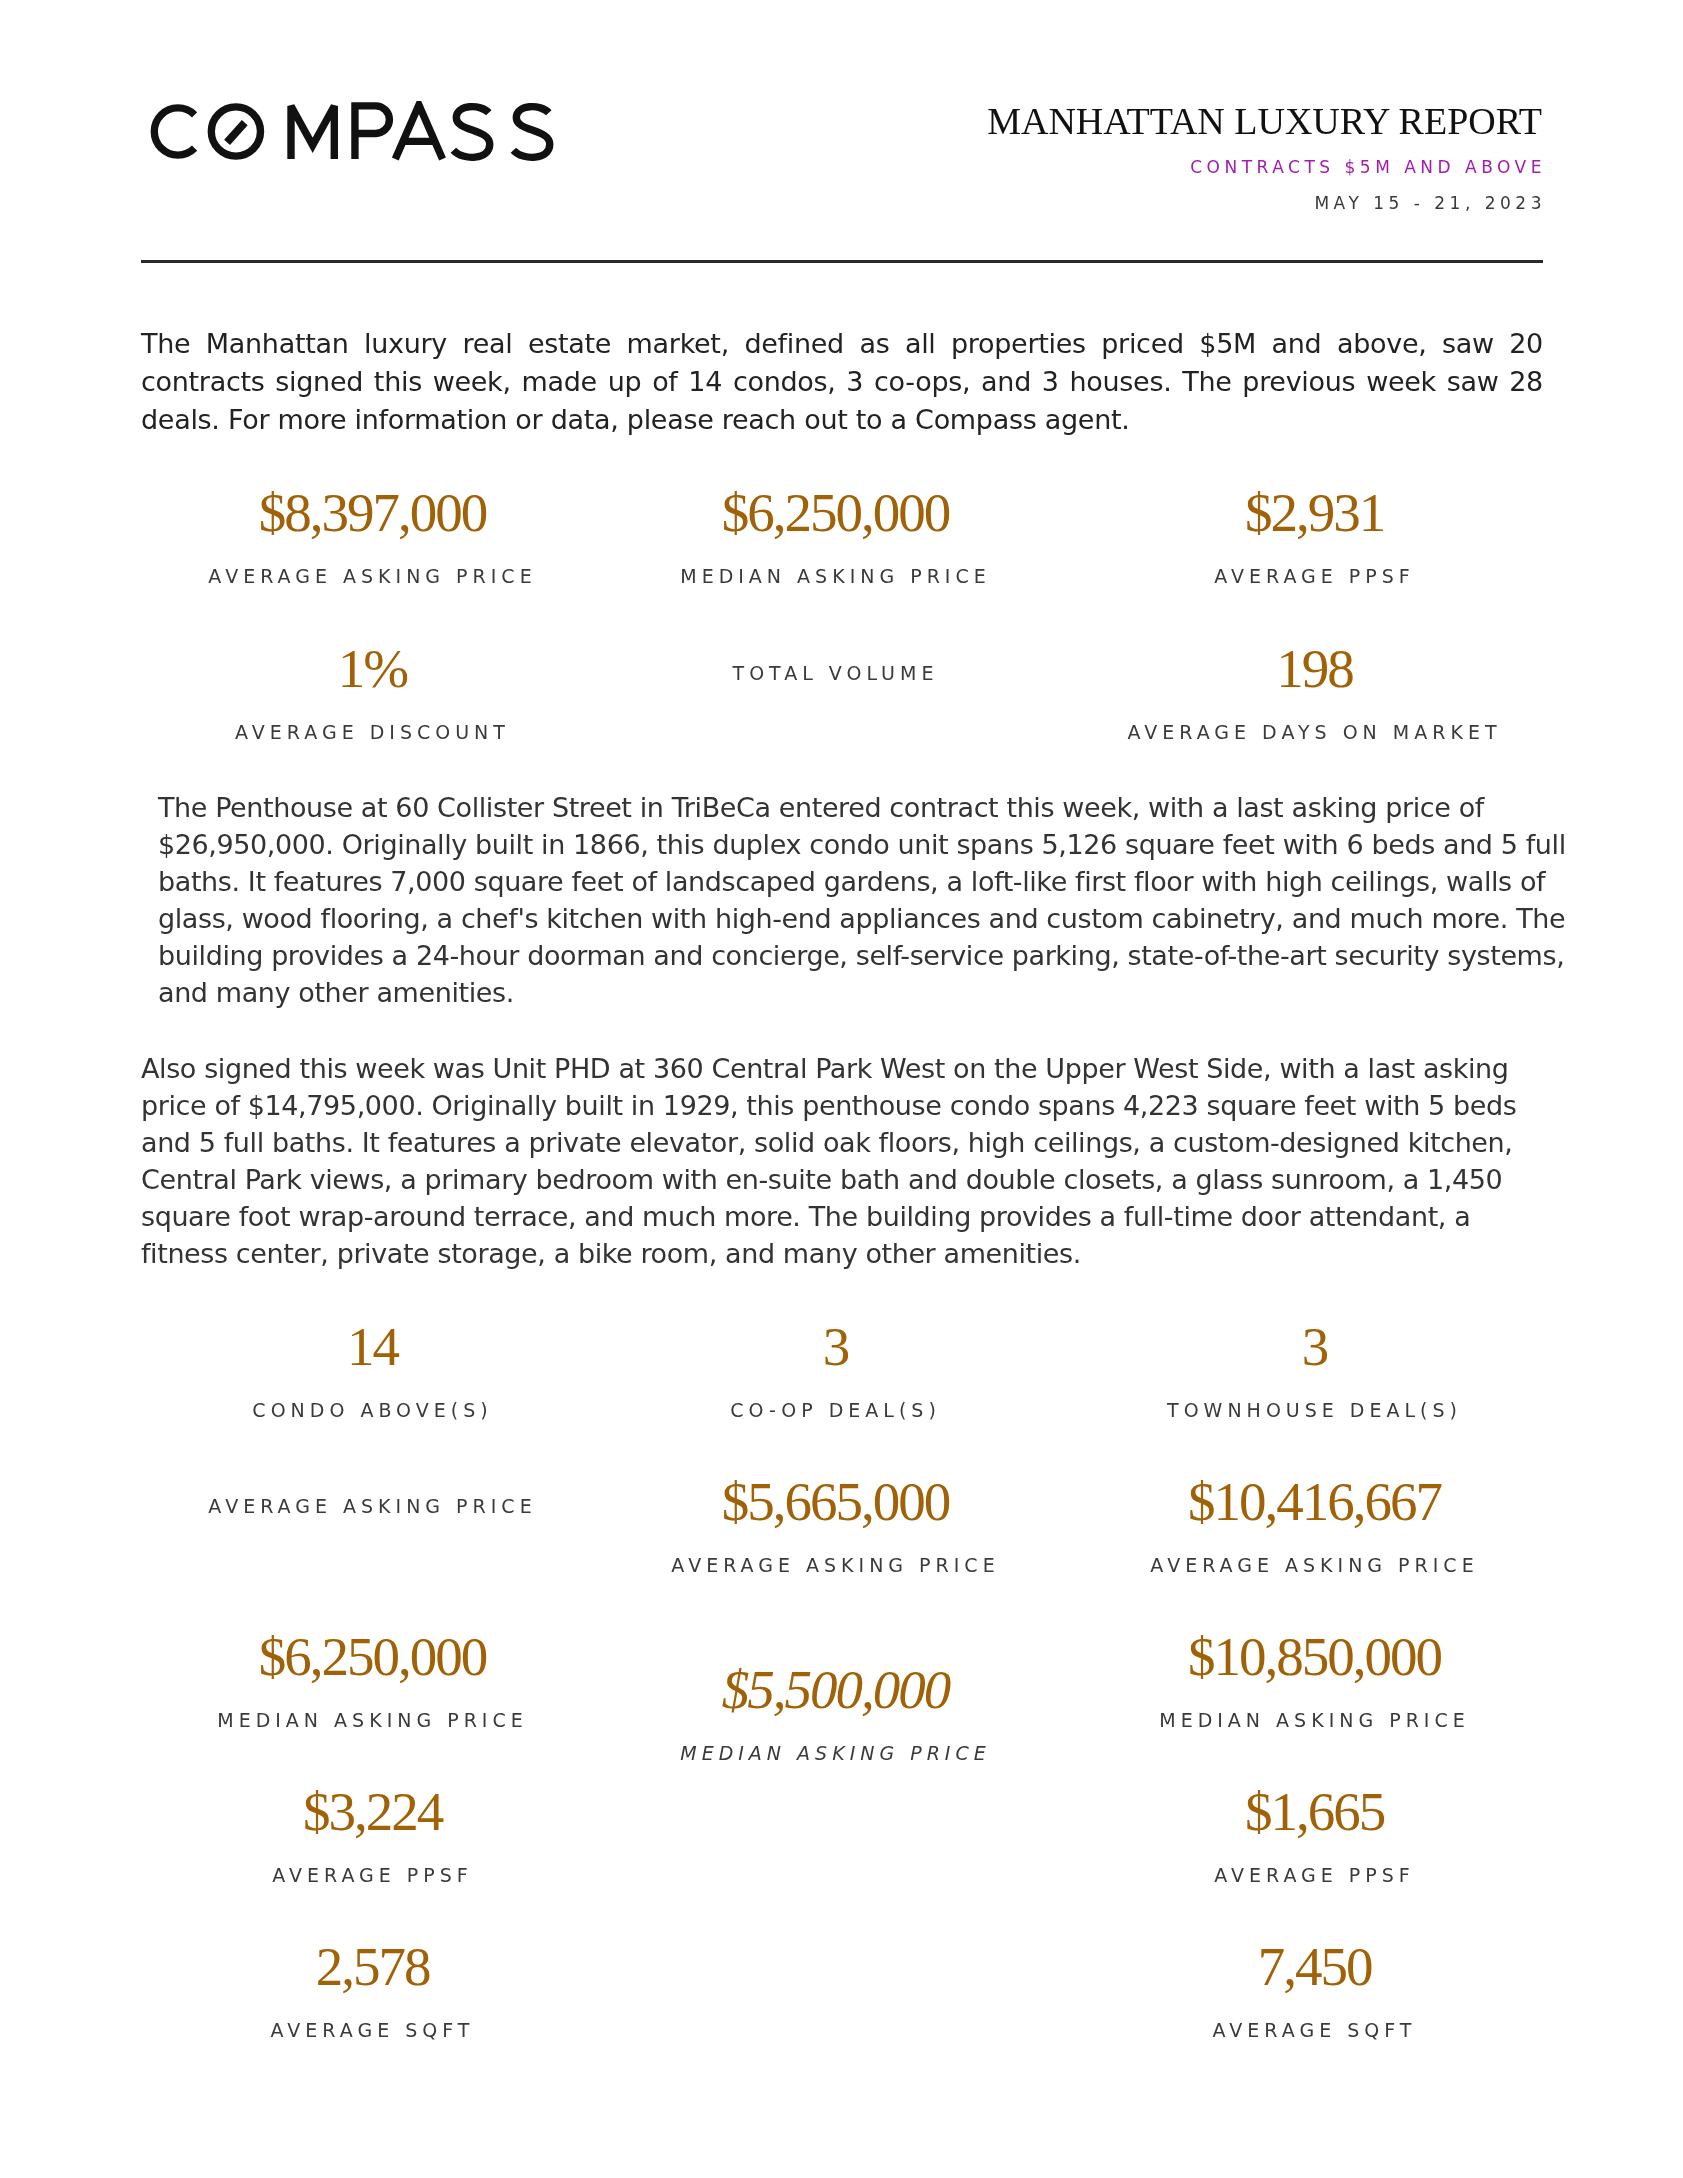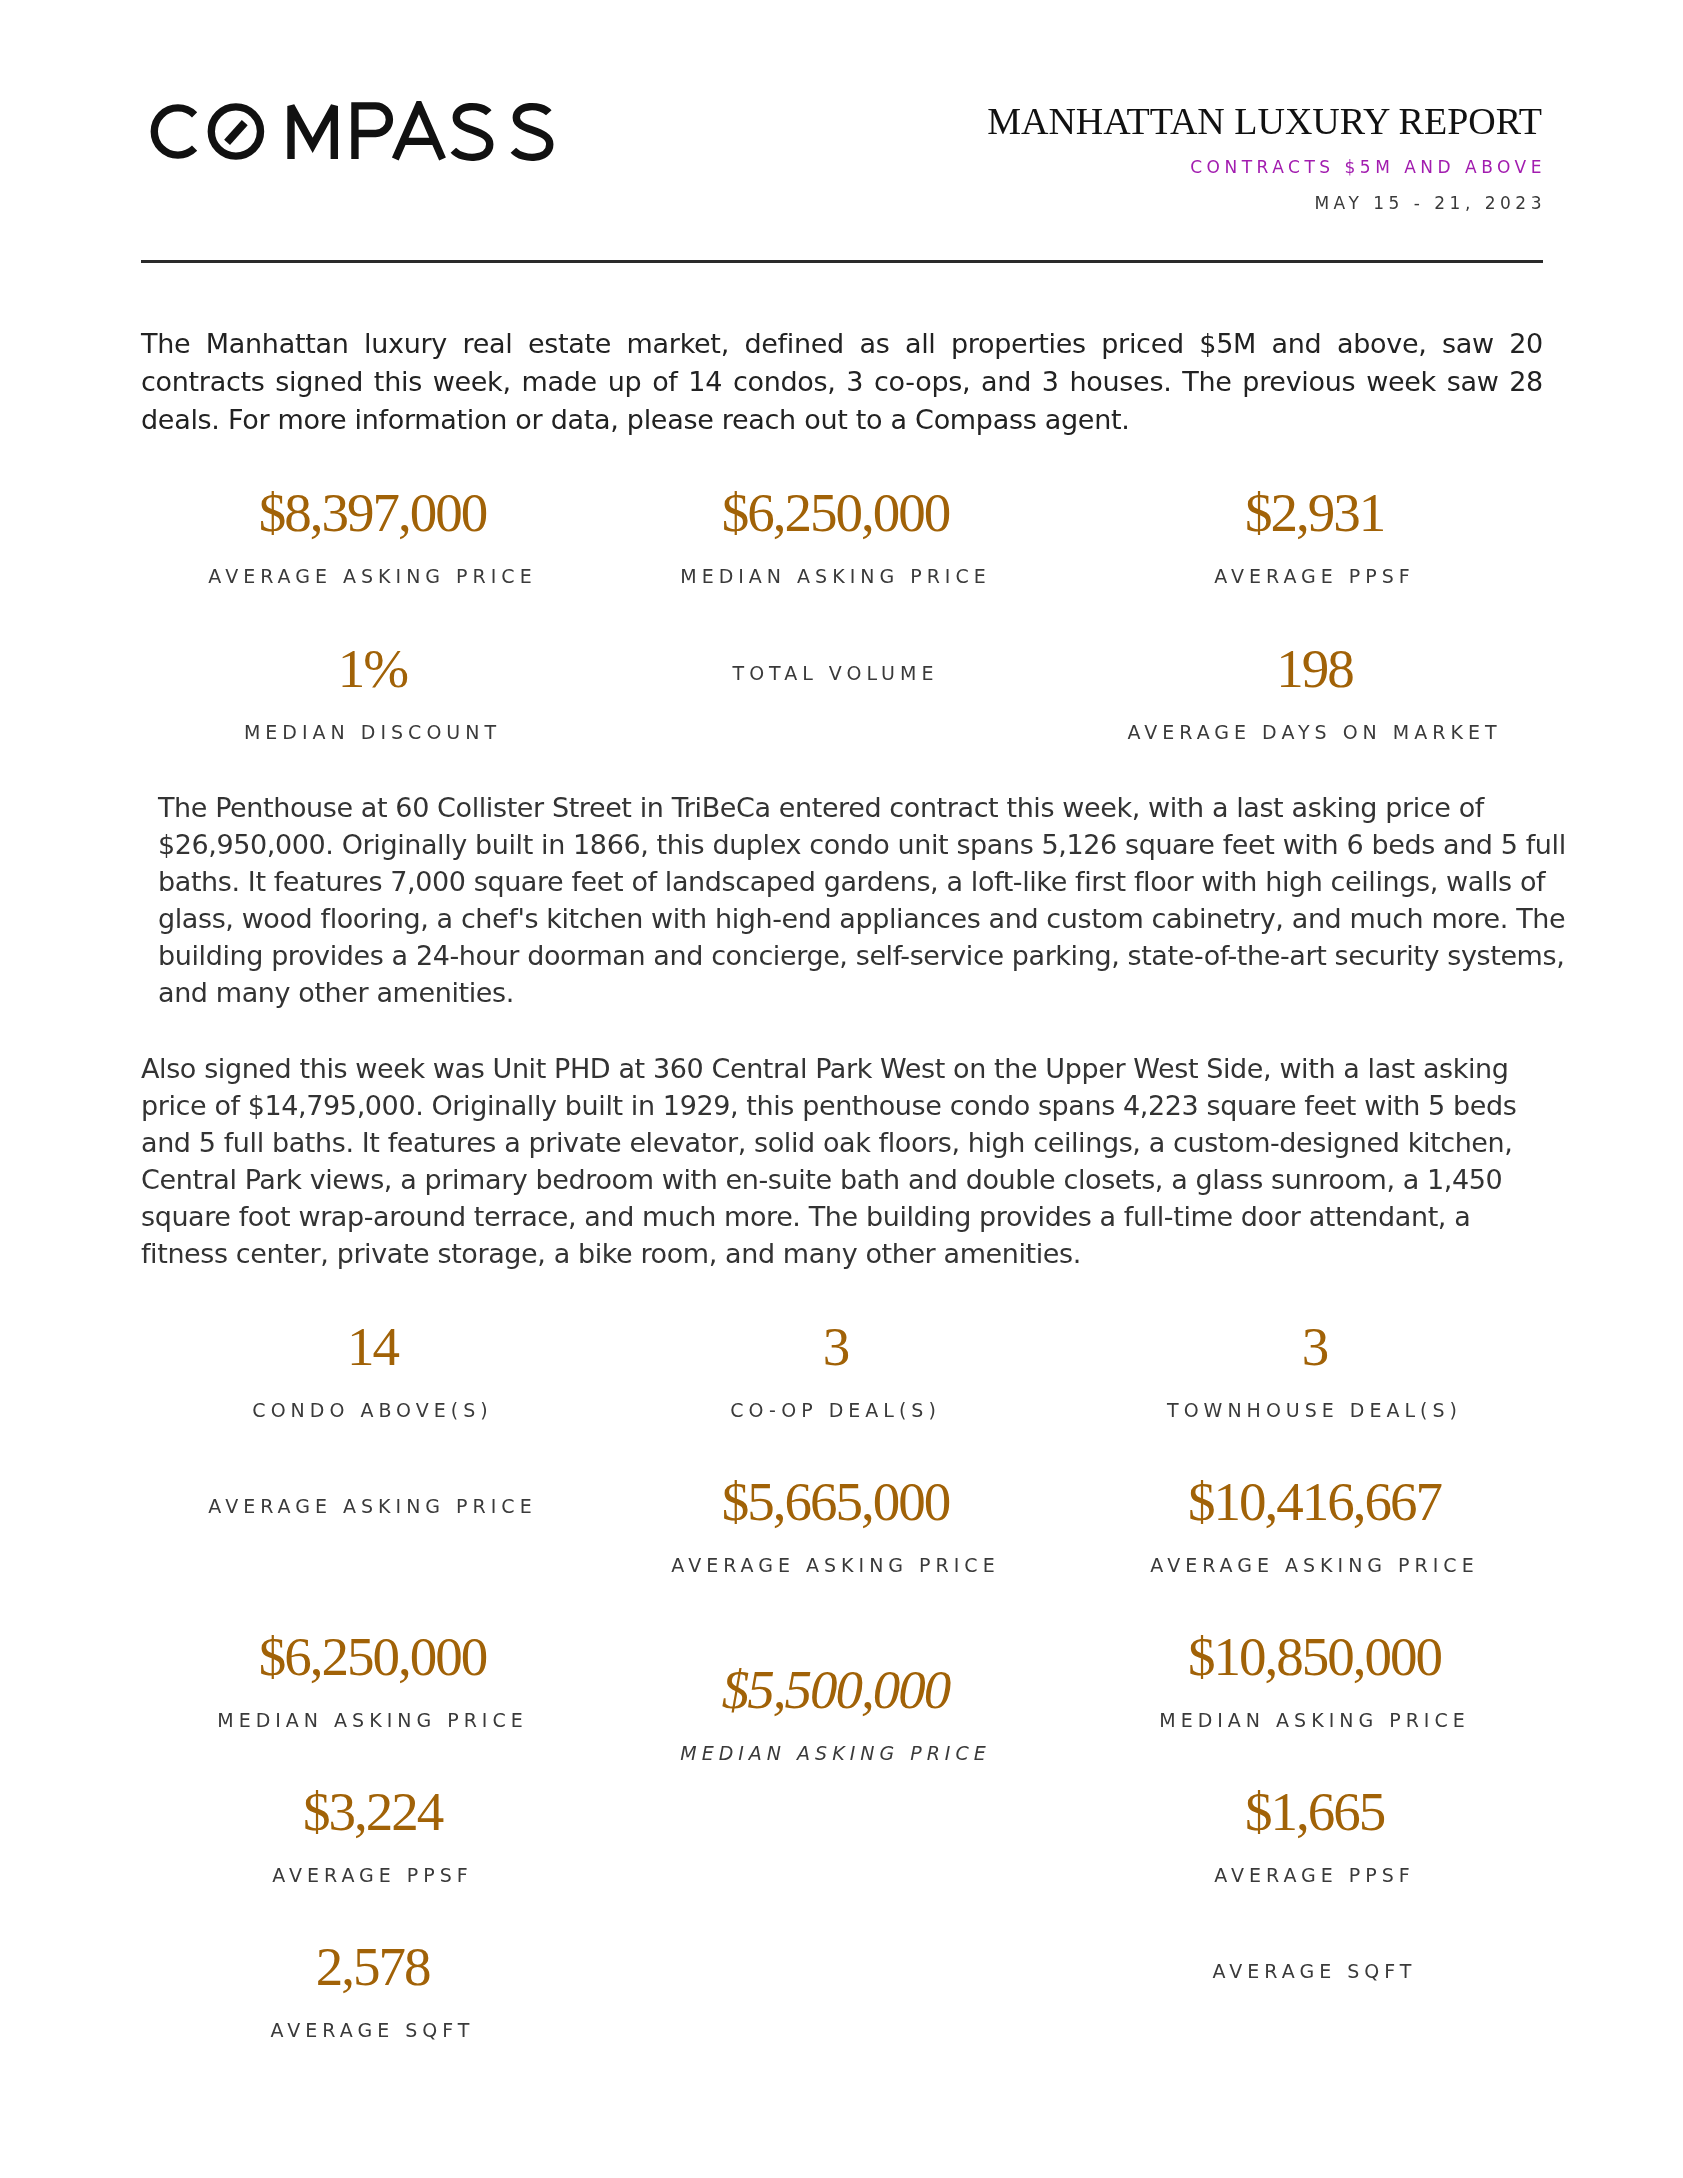--- a/index.html
+++ b/index.html
@@ -61,21 +61,21 @@
 <div class="stat c2" style="top:483px;">
   <div class="num">$6,250,000</div>
   <div class="lbl">MEDIAN ASKING PRICE</div>
 </div>
 <div class="stat c3" style="top:483px;">
   <div class="num">$2,931</div>
   <div class="lbl">AVERAGE PPSF</div>
 </div>
 <div class="stat c1" style="top:639px;">
   <div class="num">1%</div>
-  <div class="lbl">MEDIAN DISCOUNT</div>
+  <div class="lbl">AVERAGE DISCOUNT</div>
 </div>
 <div class="stat c2" style="top:639px;">
   <div class="lbl">TOTAL VOLUME</div>
 </div>
 <div class="stat c3" style="top:639px;">
   <div class="num">198</div>
   <div class="lbl">AVERAGE DAYS ON MARKET</div>
 </div>
 
 <div class="para p1">The Penthouse at 60 Collister Street in TriBeCa entered contract this week, with a last asking price of $26,950,000. Originally built in 1866, this duplex condo unit spans 5,126 square feet with 6 beds and 5 full baths. It features 7,000 square feet of landscaped gardens, a loft-like first floor with high ceilings, walls of glass, wood flooring, a chef's kitchen with high-end appliances and custom cabinetry, and much more. The building provides a 24-hour doorman and concierge, self-service parking, state-of-the-art security systems, and many other amenities.</div>
@@ -124,15 +124,16 @@
 </div>
 <div class="stat c3" style="top:1627px;">
   <div class="num">$10,850,000</div>
   <div class="lbl">MEDIAN ASKING PRICE</div>
 </div>
 <div class="stat c3" style="top:1782px;">
   <div class="num">$1,665</div>
   <div class="lbl">AVERAGE PPSF</div>
 </div>
 <div class="stat c3" style="top:1937px;">
+  <div class="num">7,450</div>
   <div class="lbl">AVERAGE SQFT</div>
 </div>
 
 
 </body></html>

